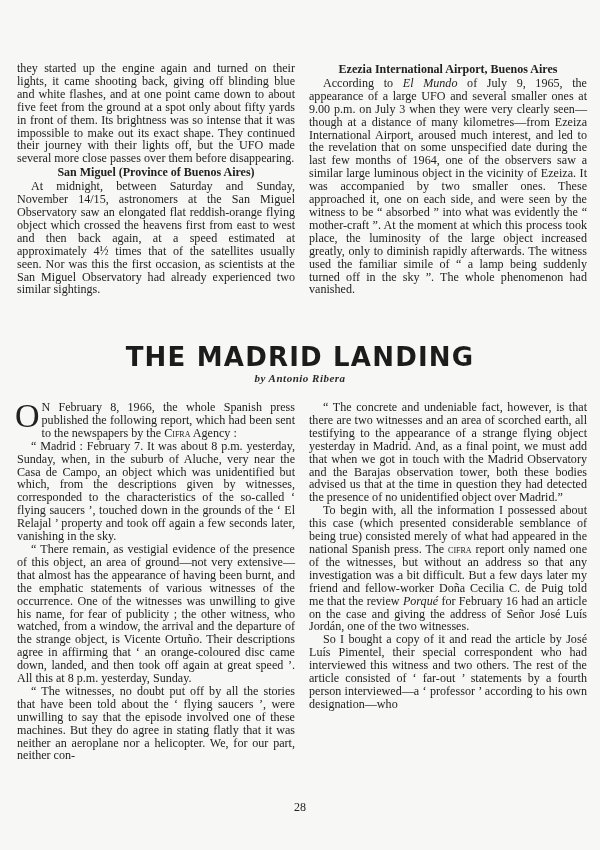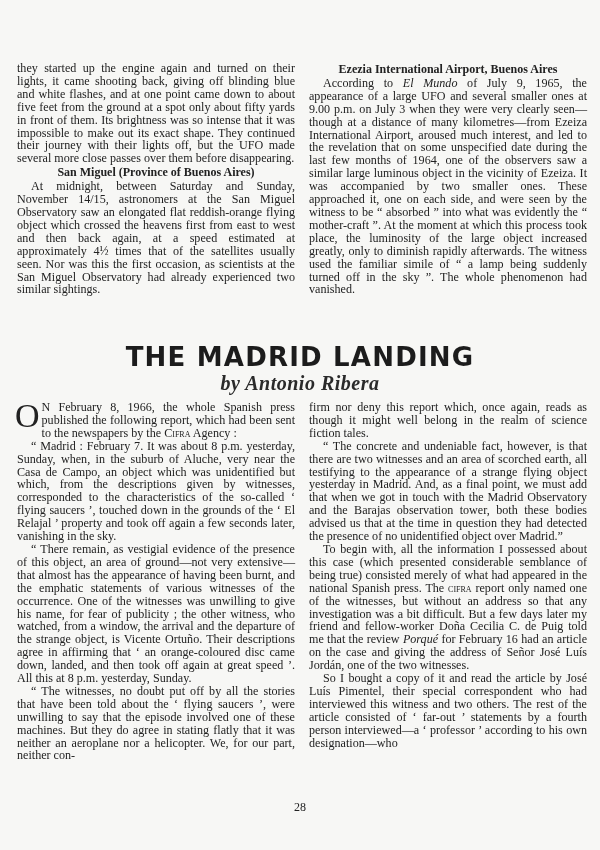--- a/index.html
+++ b/index.html
@@ -35,21 +35,21 @@
       font-family: "DejaVu Sans", "Liberation Sans", sans-serif;
       font-weight: bold;
       font-size: 26px;
       letter-spacing: 1.2px;
       color: #1c1c1c;
     }
     .byline {
       position: absolute; left: 0; width: 600px; top: 372px;
       text-align: center;
       font-style: italic; font-weight: bold;
-      font-size: 20px;
+      font-size: 11px;
       letter-spacing: 0.5px;
       color: #2a2a2a;
     }
     .bot-left { left: 17px; top: 401px; }
     .bot-right { left: 309px; top: 401px; }
     .dropcap {
       float: left;
       font-size: 34px;
       line-height: 26px;
       margin: 2px 2px 0 -2px;
@@ -81,20 +81,19 @@
   <div class="byline">by Antonio Ribera</div>
 
   <div class="col bot-left">
     <p><span class="dropcap">O</span><span>N February 8, 1966, the whole Spanish press published the following report, which had been sent to the newspapers by the </span><span class="sc">Cifra</span><span> Agency :</span></p>
     <p class="ind">“ Madrid : February 7. It was about 8 p.m. yesterday, Sunday, when, in the suburb of Aluche, very near the Casa de Campo, an object which was unidentified but which, from the descriptions given by witnesses, corresponded to the characteristics of the so-called ‘ flying saucers ’, touched down in the grounds of the ‘ El Relajal ’ property and took off again a few seconds later, vanishing in the sky.</p>
     <p class="ind">“ There remain, as vestigial evidence of the pre­sence of this object, an area of ground—not very extensive—that almost has the appearance of having been burnt, and the emphatic statements of various witnesses of the occurrence. One of the witnesses was unwilling to give his name, for fear of publicity ; the other witness, who watched, from a window, the arrival and the departure of the strange object, is Vicente Ortuño. Their de­scriptions agree in affirming that ‘ an orange-coloured disc came down, landed, and then took off again at great speed ’. All this at 8 p.m. yesterday, Sunday.</p>
     <p class="ind">“ The witnesses, no doubt put off by all the stories that have been told about the ‘ flying saucers ’, were unwilling to say that the episode involved one of these machines. But they do agree in stating flatly that it was neither an aeroplane nor a helicopter. We, for our part, neither con-</p>
   </div>
 
   <div class="col bot-right">
-    <p>firm nor deny this report which, once again, reads as though it might well belong in the realm of science fiction tales.</p>
     <p class="ind">“ The concrete and undeniable fact, however, is that there are two witnesses and an area of scorched earth, all testifying to the appearance of a strange flying object yesterday in Madrid. And, as a final point, we must add that when we got in touch with the Madrid Observatory and the Barajas observation tower, both these bodies advised us that at the time in question they had detected the presence of no unidentified object over Madrid.”</p>
     <p class="ind"><span>To begin with, all the information I possessed about this case (which presented considerable semblance of being true) consisted merely of what had appeared in the national Spanish press. The </span><span class="sc">cifra</span><span> report only named one of the witnesses, but without an address so that any investigation was a bit difficult. But a few days later my friend and fellow-worker Doña Cecilia C. de Puig told me that the review </span><i>Porqué</i><span> for February 16 had an article on the case and giving the address of Señor José Luís Jordán, one of the two witnesses.</span></p>
     <p class="ind">So I bought a copy of it and read the article by José Luís Pimentel, their special correspondent who had interviewed this witness and two others. The rest of the article consisted of ‘ far-out ’ state­ments by a fourth person interviewed—a ‘ pro­fessor ’ according to his own designation—who</p>
   </div>
 
   <div class="pagenum">28</div>
 </div>
 
 </body></html>

